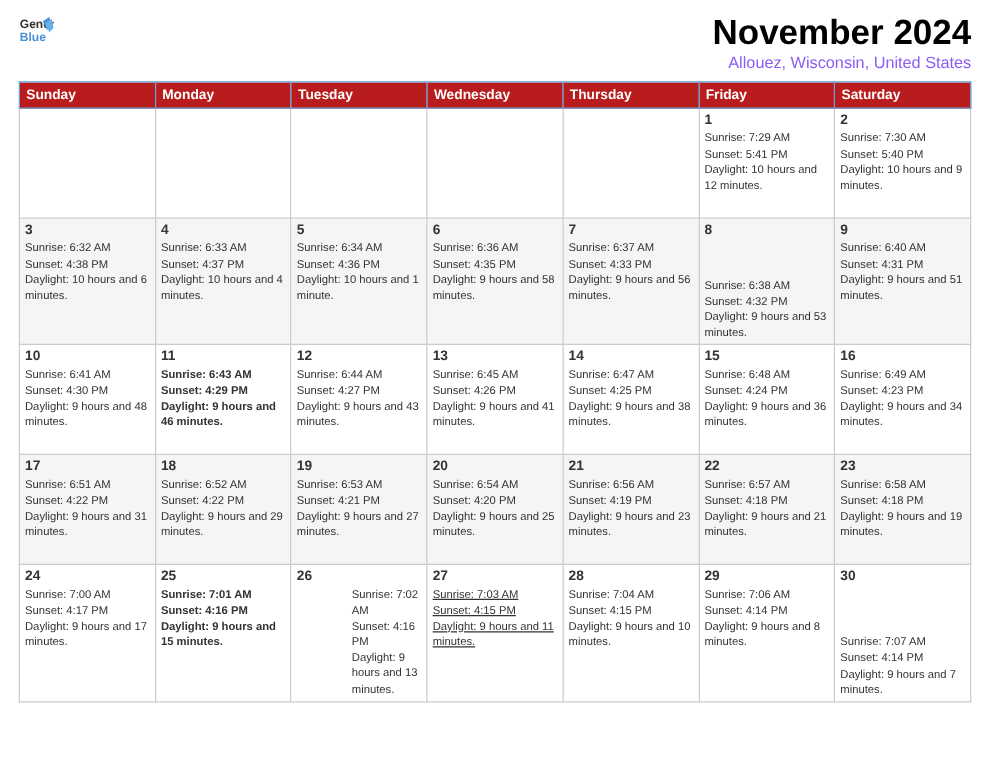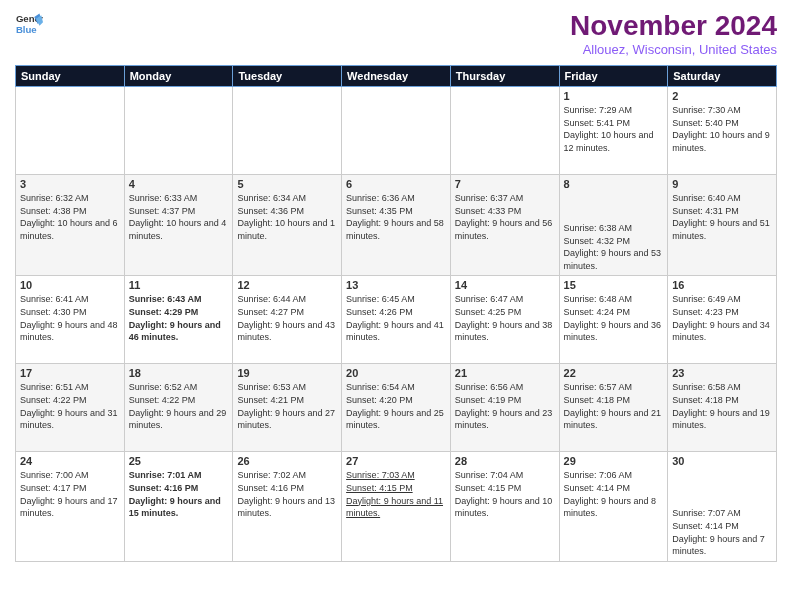--- a/index.html
+++ b/index.html
@@ -29,33 +29,33 @@
     .logo-icon {
       width: 28px;
       height: 28px;
     }
     .title-block {
       text-align: right;
     }
     .month-title {
       font-size: 28px;
       font-weight: bold;
-      color: #701a75;
+      color: #000000;
     }
     .location {
       font-size: 13px;
       color: #8b5cf6;
     }
     .calendar-table {
       width: 100%;
       border-collapse: collapse;
       table-layout: fixed;
     }
     .calendar-table th {
-      background: #0f172a;
+      background: #b91c1c;
       color: #fff;
       font-size: 11px;
       font-weight: bold;
       padding: 4px 5px;
       text-align: left;
       border: 1px solid #6a9fd8;
     }
     .calendar-table td {
       border: 1px solid #ccc;
       vertical-align: top;
@@ -276,21 +276,21 @@
 Daylight: 9 hours and 17 minutes.</div>
           </td>
           <td>
             <span class="day-num">25</span>
             <div class="day-info" style="white-space: pre-line; font-weight: bold;">Sunrise: 7:01 AM
 Sunset: 4:16 PM
 Daylight: 9 hours and 15 minutes.</div>
           </td>
           <td>
             <span class="day-num">26</span>
-            <div class="day-info" style="white-space: pre-line;">Sunrise: 7:02 AM
+            <div class="day-info" style="white-space: pre-line; margin-left: 44px;">Sunrise: 7:02 AM
 Sunset: 4:16 PM
 Daylight: 9 hours and 13 minutes.</div>
           </td>
           <td>
             <span class="day-num">27</span>
             <div class="day-info" style="white-space: pre-line; text-decoration: underline;">Sunrise: 7:03 AM
 Sunset: 4:15 PM
 Daylight: 9 hours and 11 minutes.</div>
           </td>
           <td>

